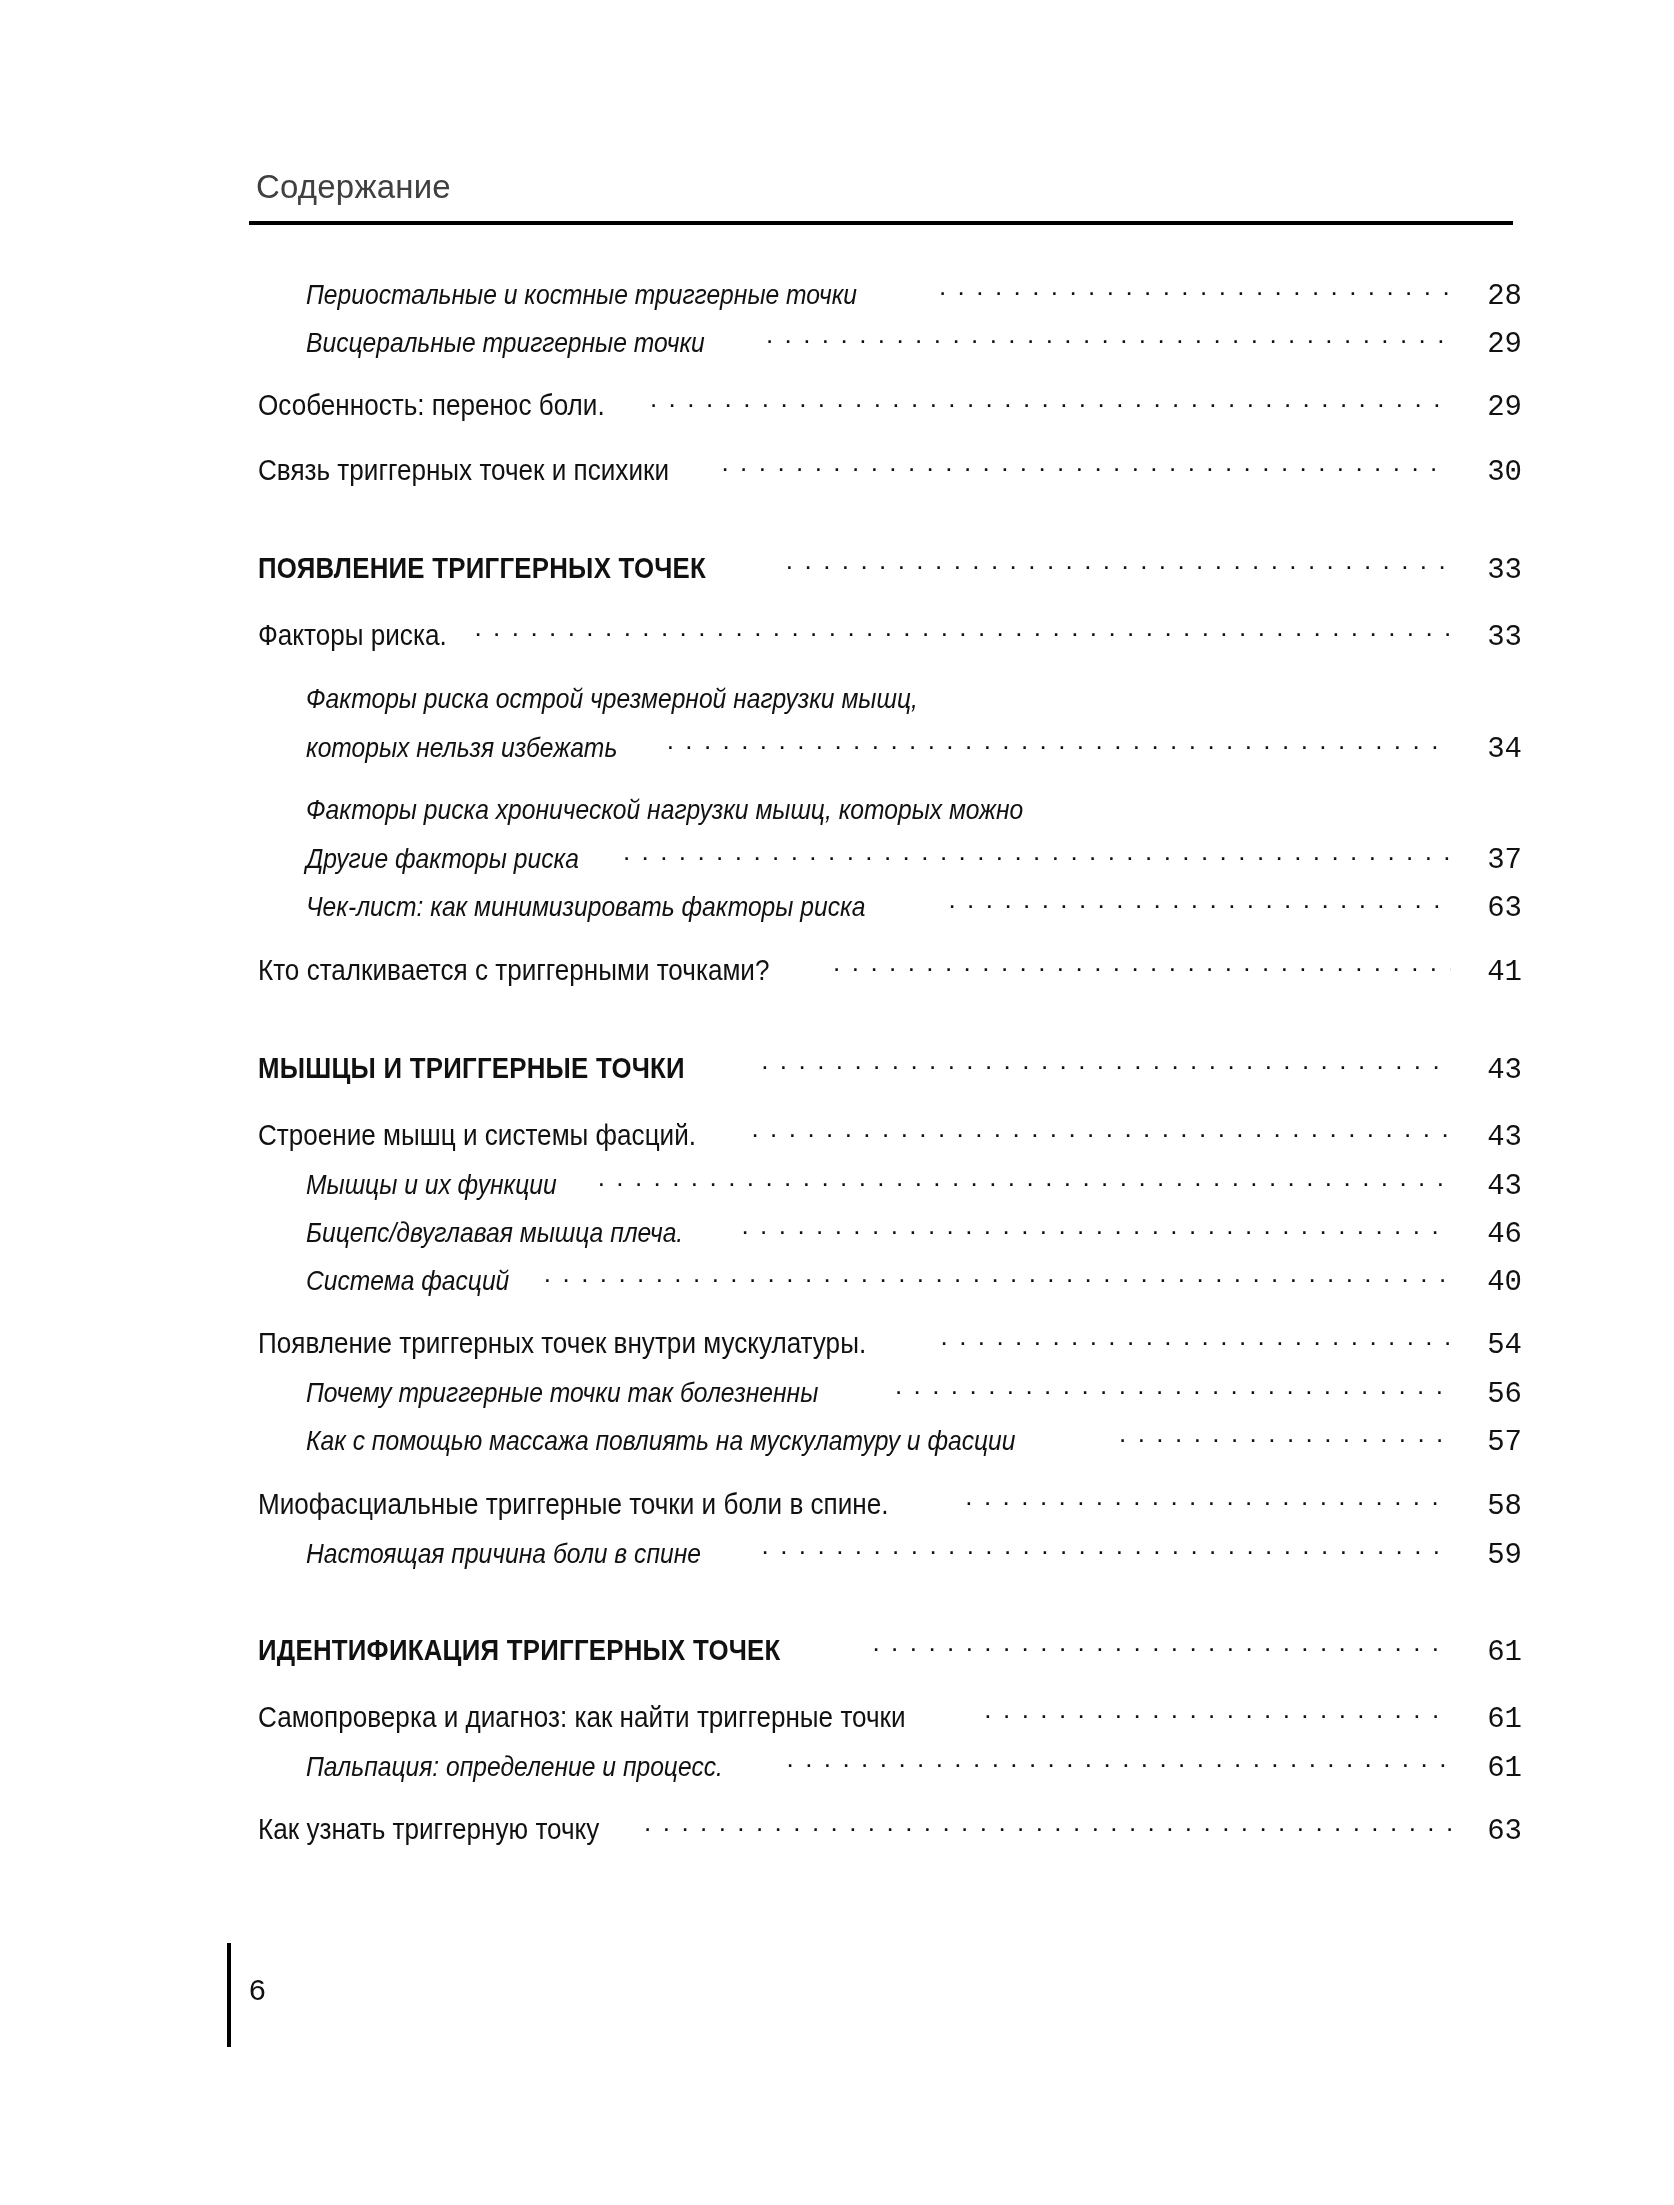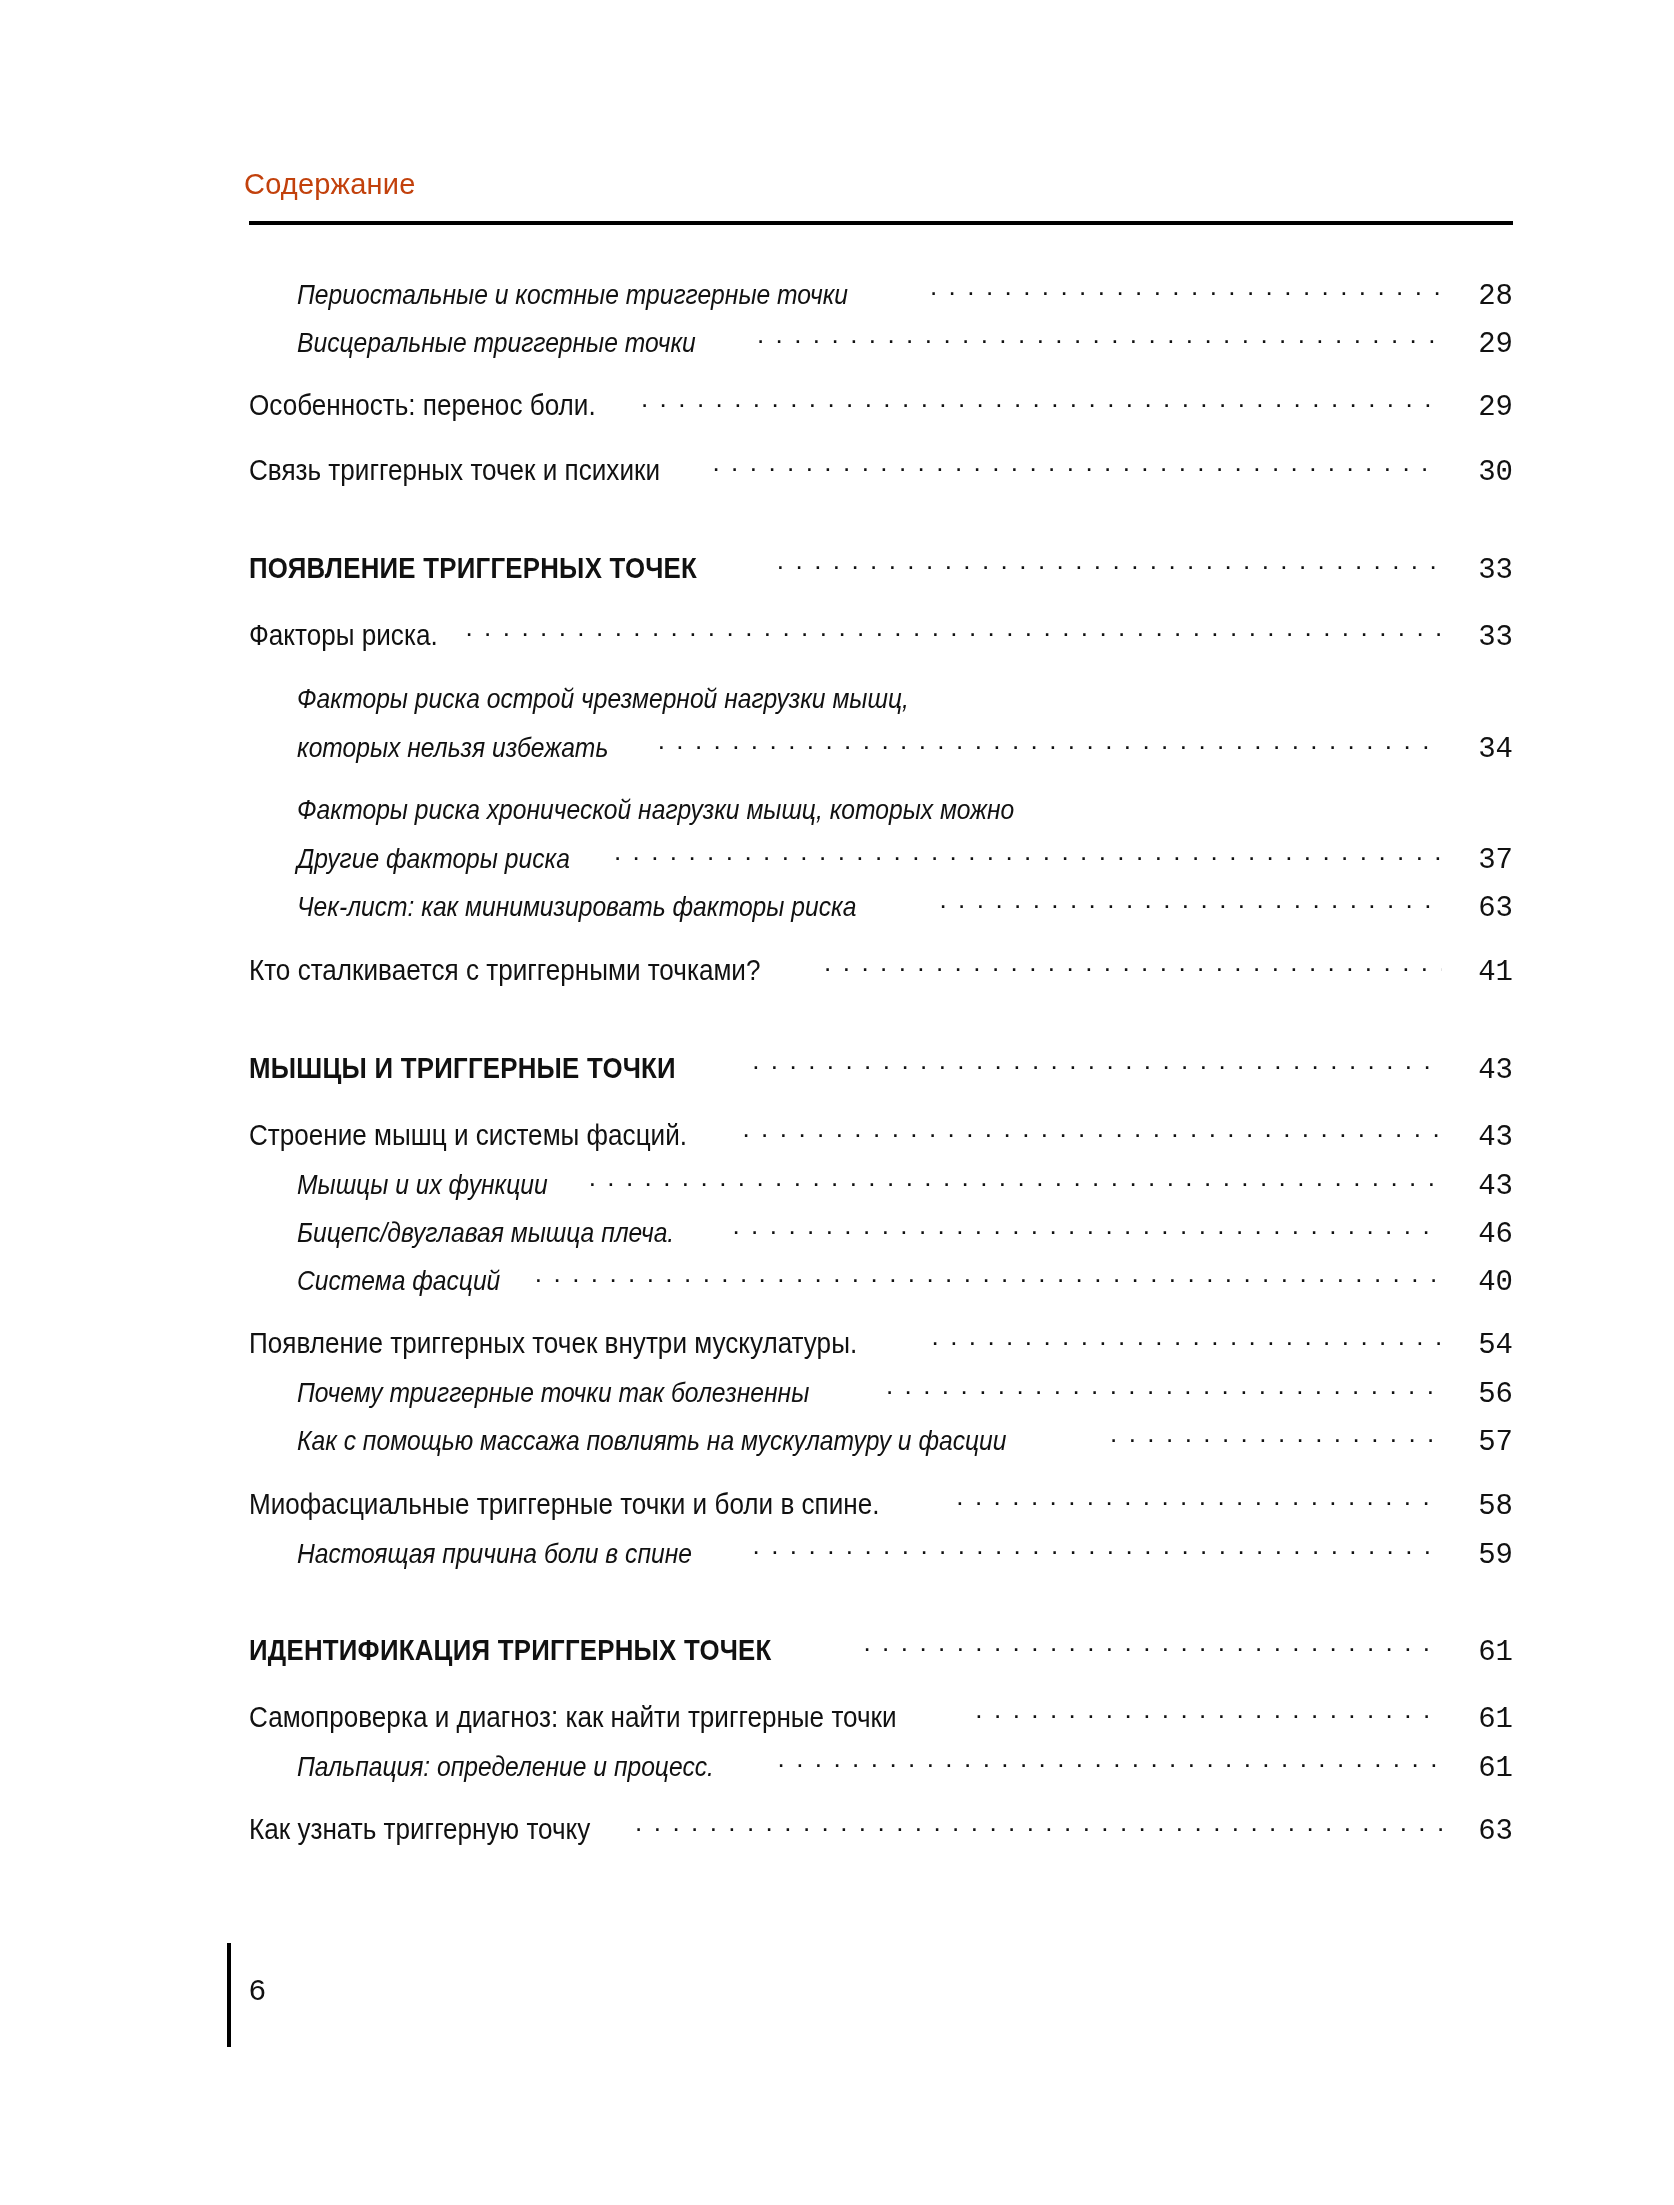--- a/index.html
+++ b/index.html
@@ -19,41 +19,41 @@
     position: absolute;
     left: 0; top: 0;
     width: 1674px;
     height: 2205px;
     background: #ffffff;
   }
 
   
   .running-head {
     position: absolute;
-    left: 244px;
+    left: 256px;
     top: 168px;
-    font-size: 29px;
+    font-size: 33px;
     letter-spacing: 0.2px;
-    color: #c2410c;
+    color: #404040;
     font-stretch: condensed;
     white-space: nowrap;
   }
   .head-rule {
     position: absolute;
     left: 249px;
     top: 221px;
     width: 1264px;
     height: 4.2px;
     background: #000000;
   }
 
   
   .toc {
     position: absolute;
-    left: 249px;
+    left: 258px;
     top: 280px;
     width: 1264px;
   }
 
   .entry {
     display: flex;
     align-items: baseline;
     width: 100%;
     box-sizing: border-box;
   }

